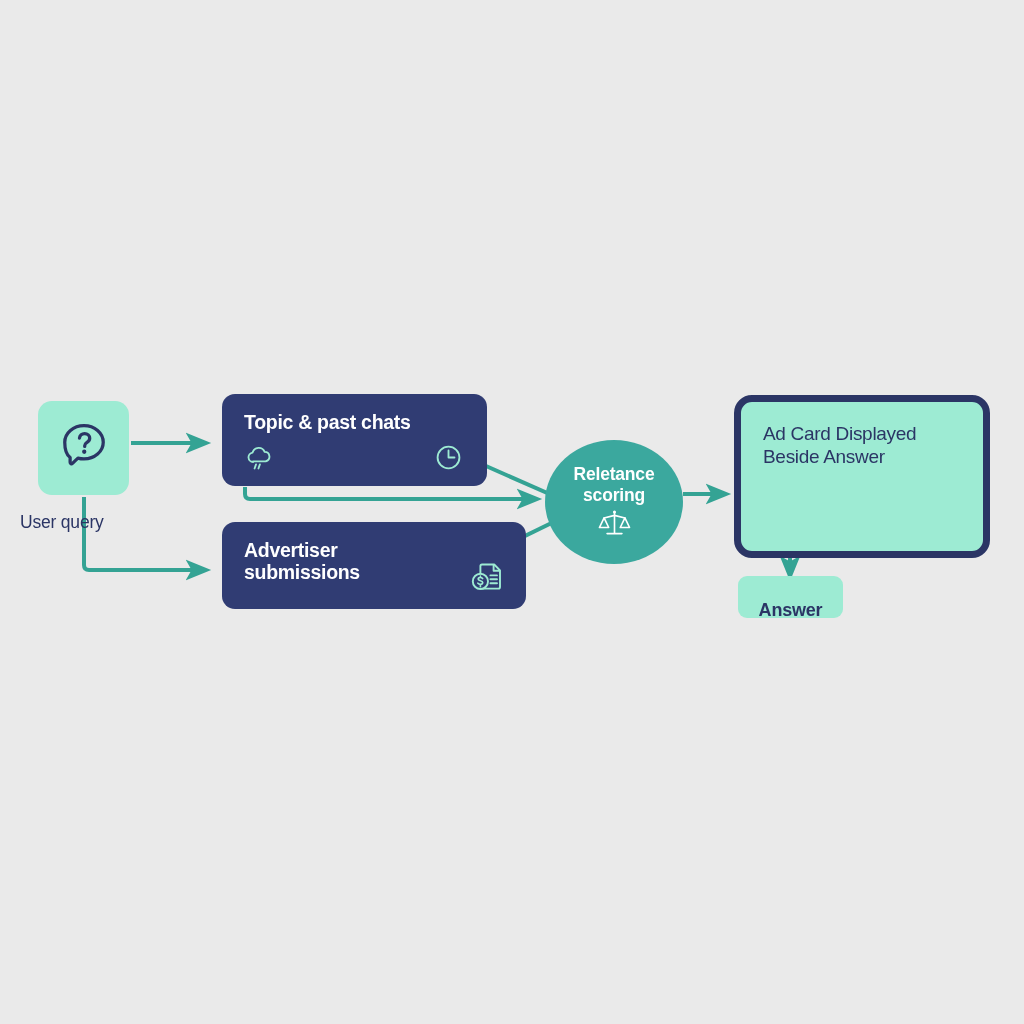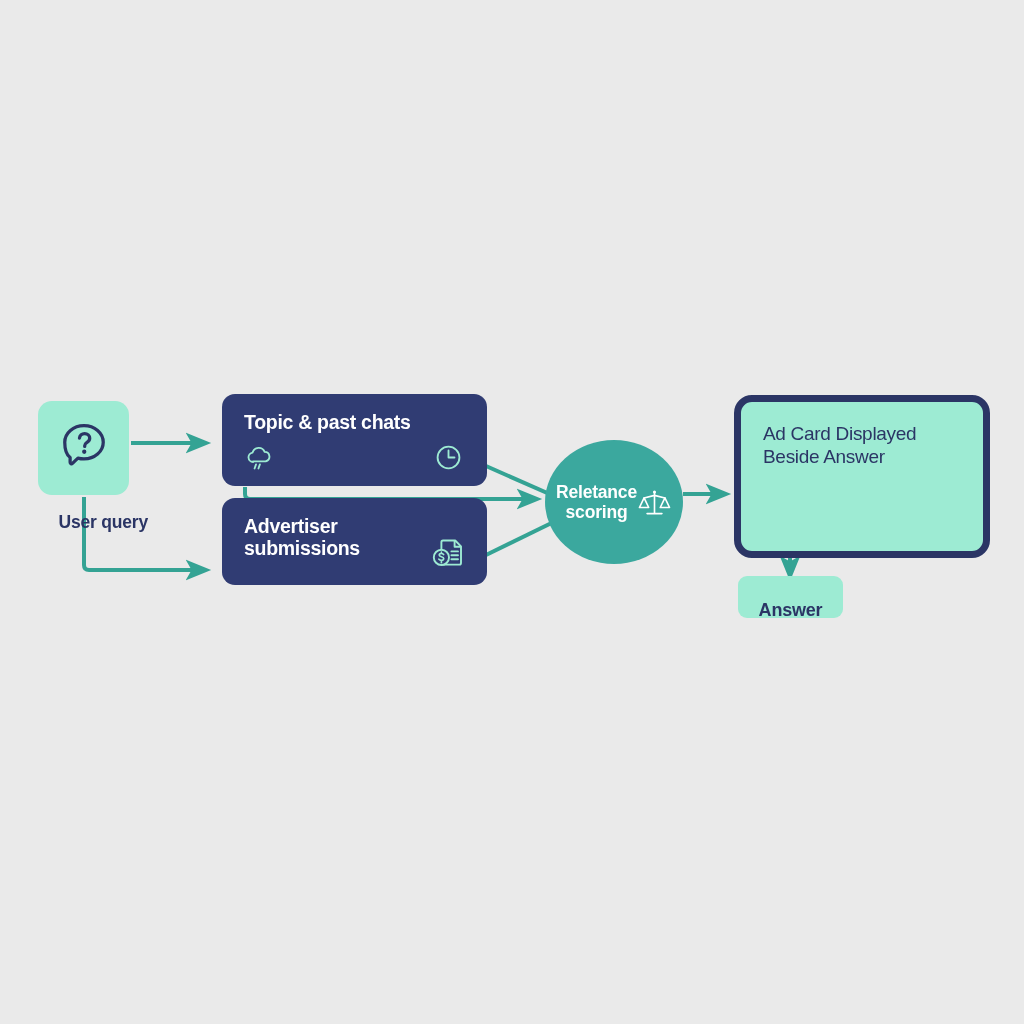--- a/index.html
+++ b/index.html
@@ -49,45 +49,45 @@
     background: #9DEBD3;
     border-radius: 14px;
     display: flex;
     align-items: center;
     justify-content: center;
   }
   #user-query-label {
     left: 20px;
     top: 512px;
     width: 128px;
-    text-align: right;
+    text-align: left;
     color: #2B3565;
     font-size: 17.5px;
-    font-weight: bold;
+    font-weight: normal;
     letter-spacing: -0.2px;
     z-index: 3;
   }
 
   
   .dark-card {
     background: #303C73;
     border-radius: 13px;
     padding: 18px 12px 16px 22px;
     box-sizing: border-box;
   }
   #card-topic {
     left: 222px;
     top: 394px;
     width: 265px;
     height: 92px;
   }
   #card-advertiser {
     left: 222px;
-    top: 498px;
-    width: 265px;
+    top: 522px;
+    width: 304px;
     height: 87px;
   }
   .dark-card-title {
     color: #ffffff;
     font-size: 19.5px;
     font-weight: bold;
     line-height: 1.12;
     letter-spacing: -0.3px;
     margin: 0;
     max-width: 180px;
@@ -108,21 +108,21 @@
 
   
   #relevance-circle {
     left: 545px;
     top: 440px;
     width: 138px;
     height: 124px;
     background: #3BA89E;
     border-radius: 50%;
     display: flex;
-    flex-direction: row;
+    flex-direction: column;
     align-items: center;
     justify-content: center;
     z-index: 3;
   }
   #relevance-text {
     color: #ffffff;
     font-size: 17.5px;
     font-weight: bold;
     line-height: 1.15;
     text-align: center;

